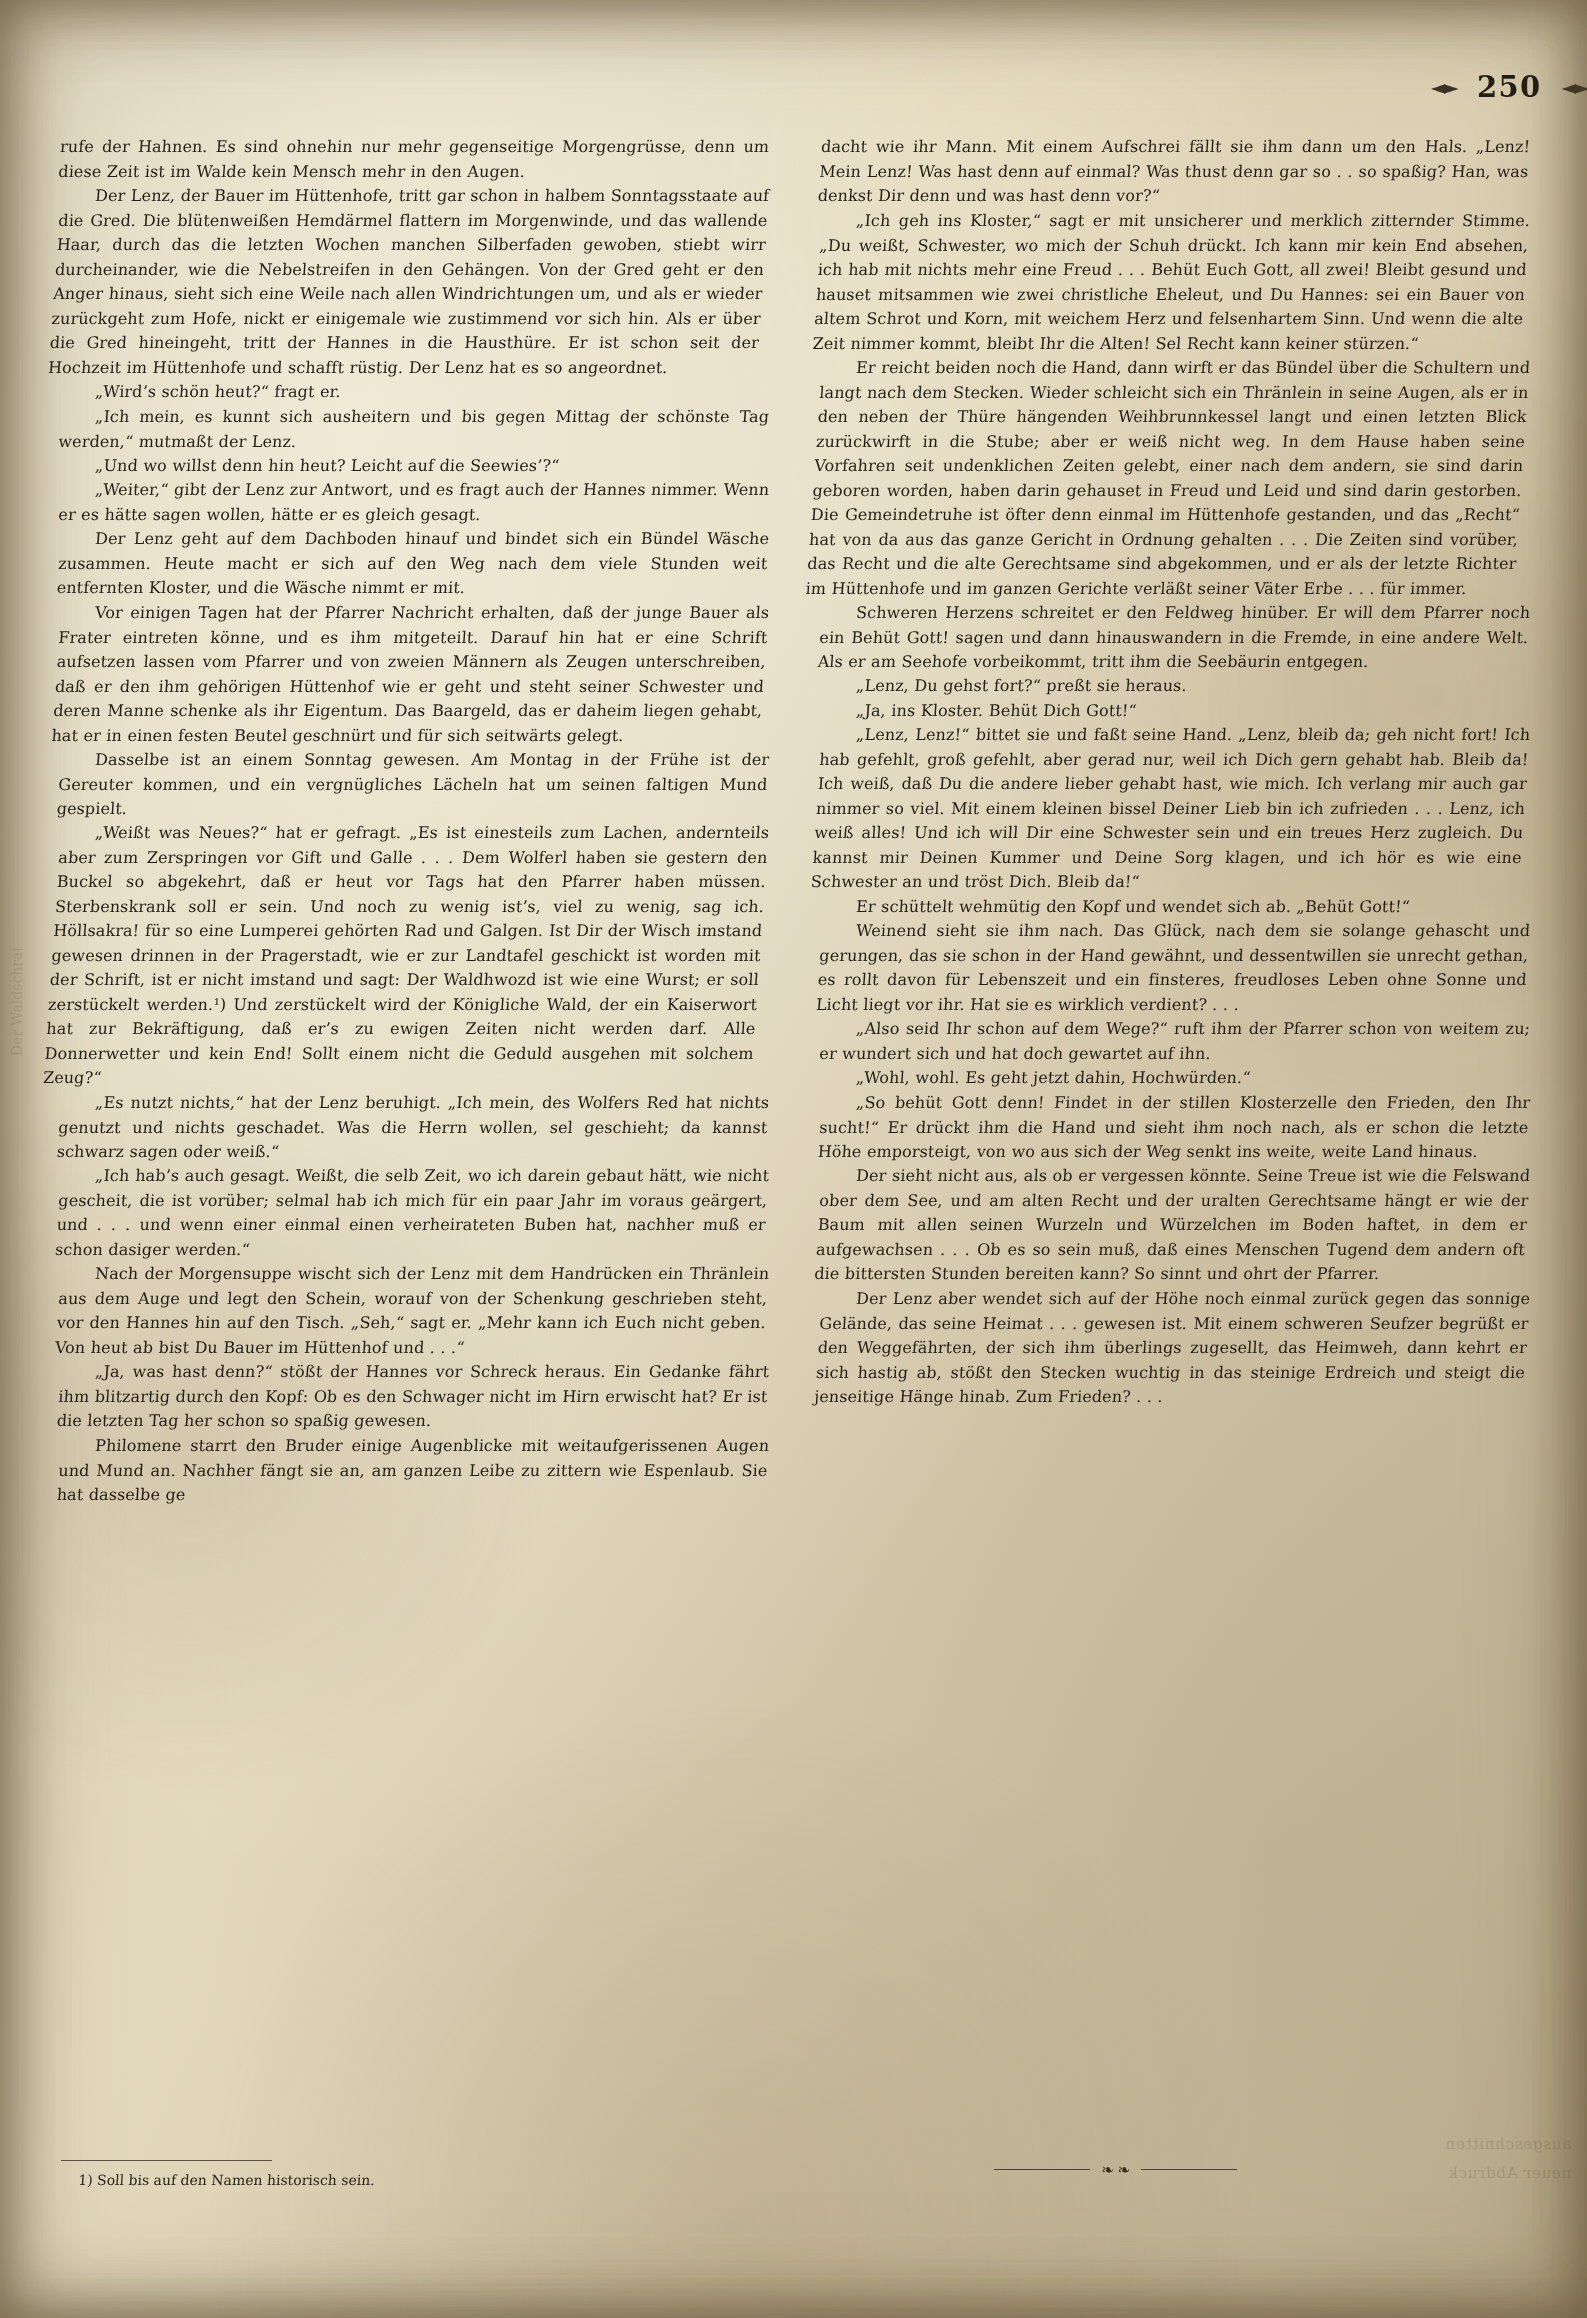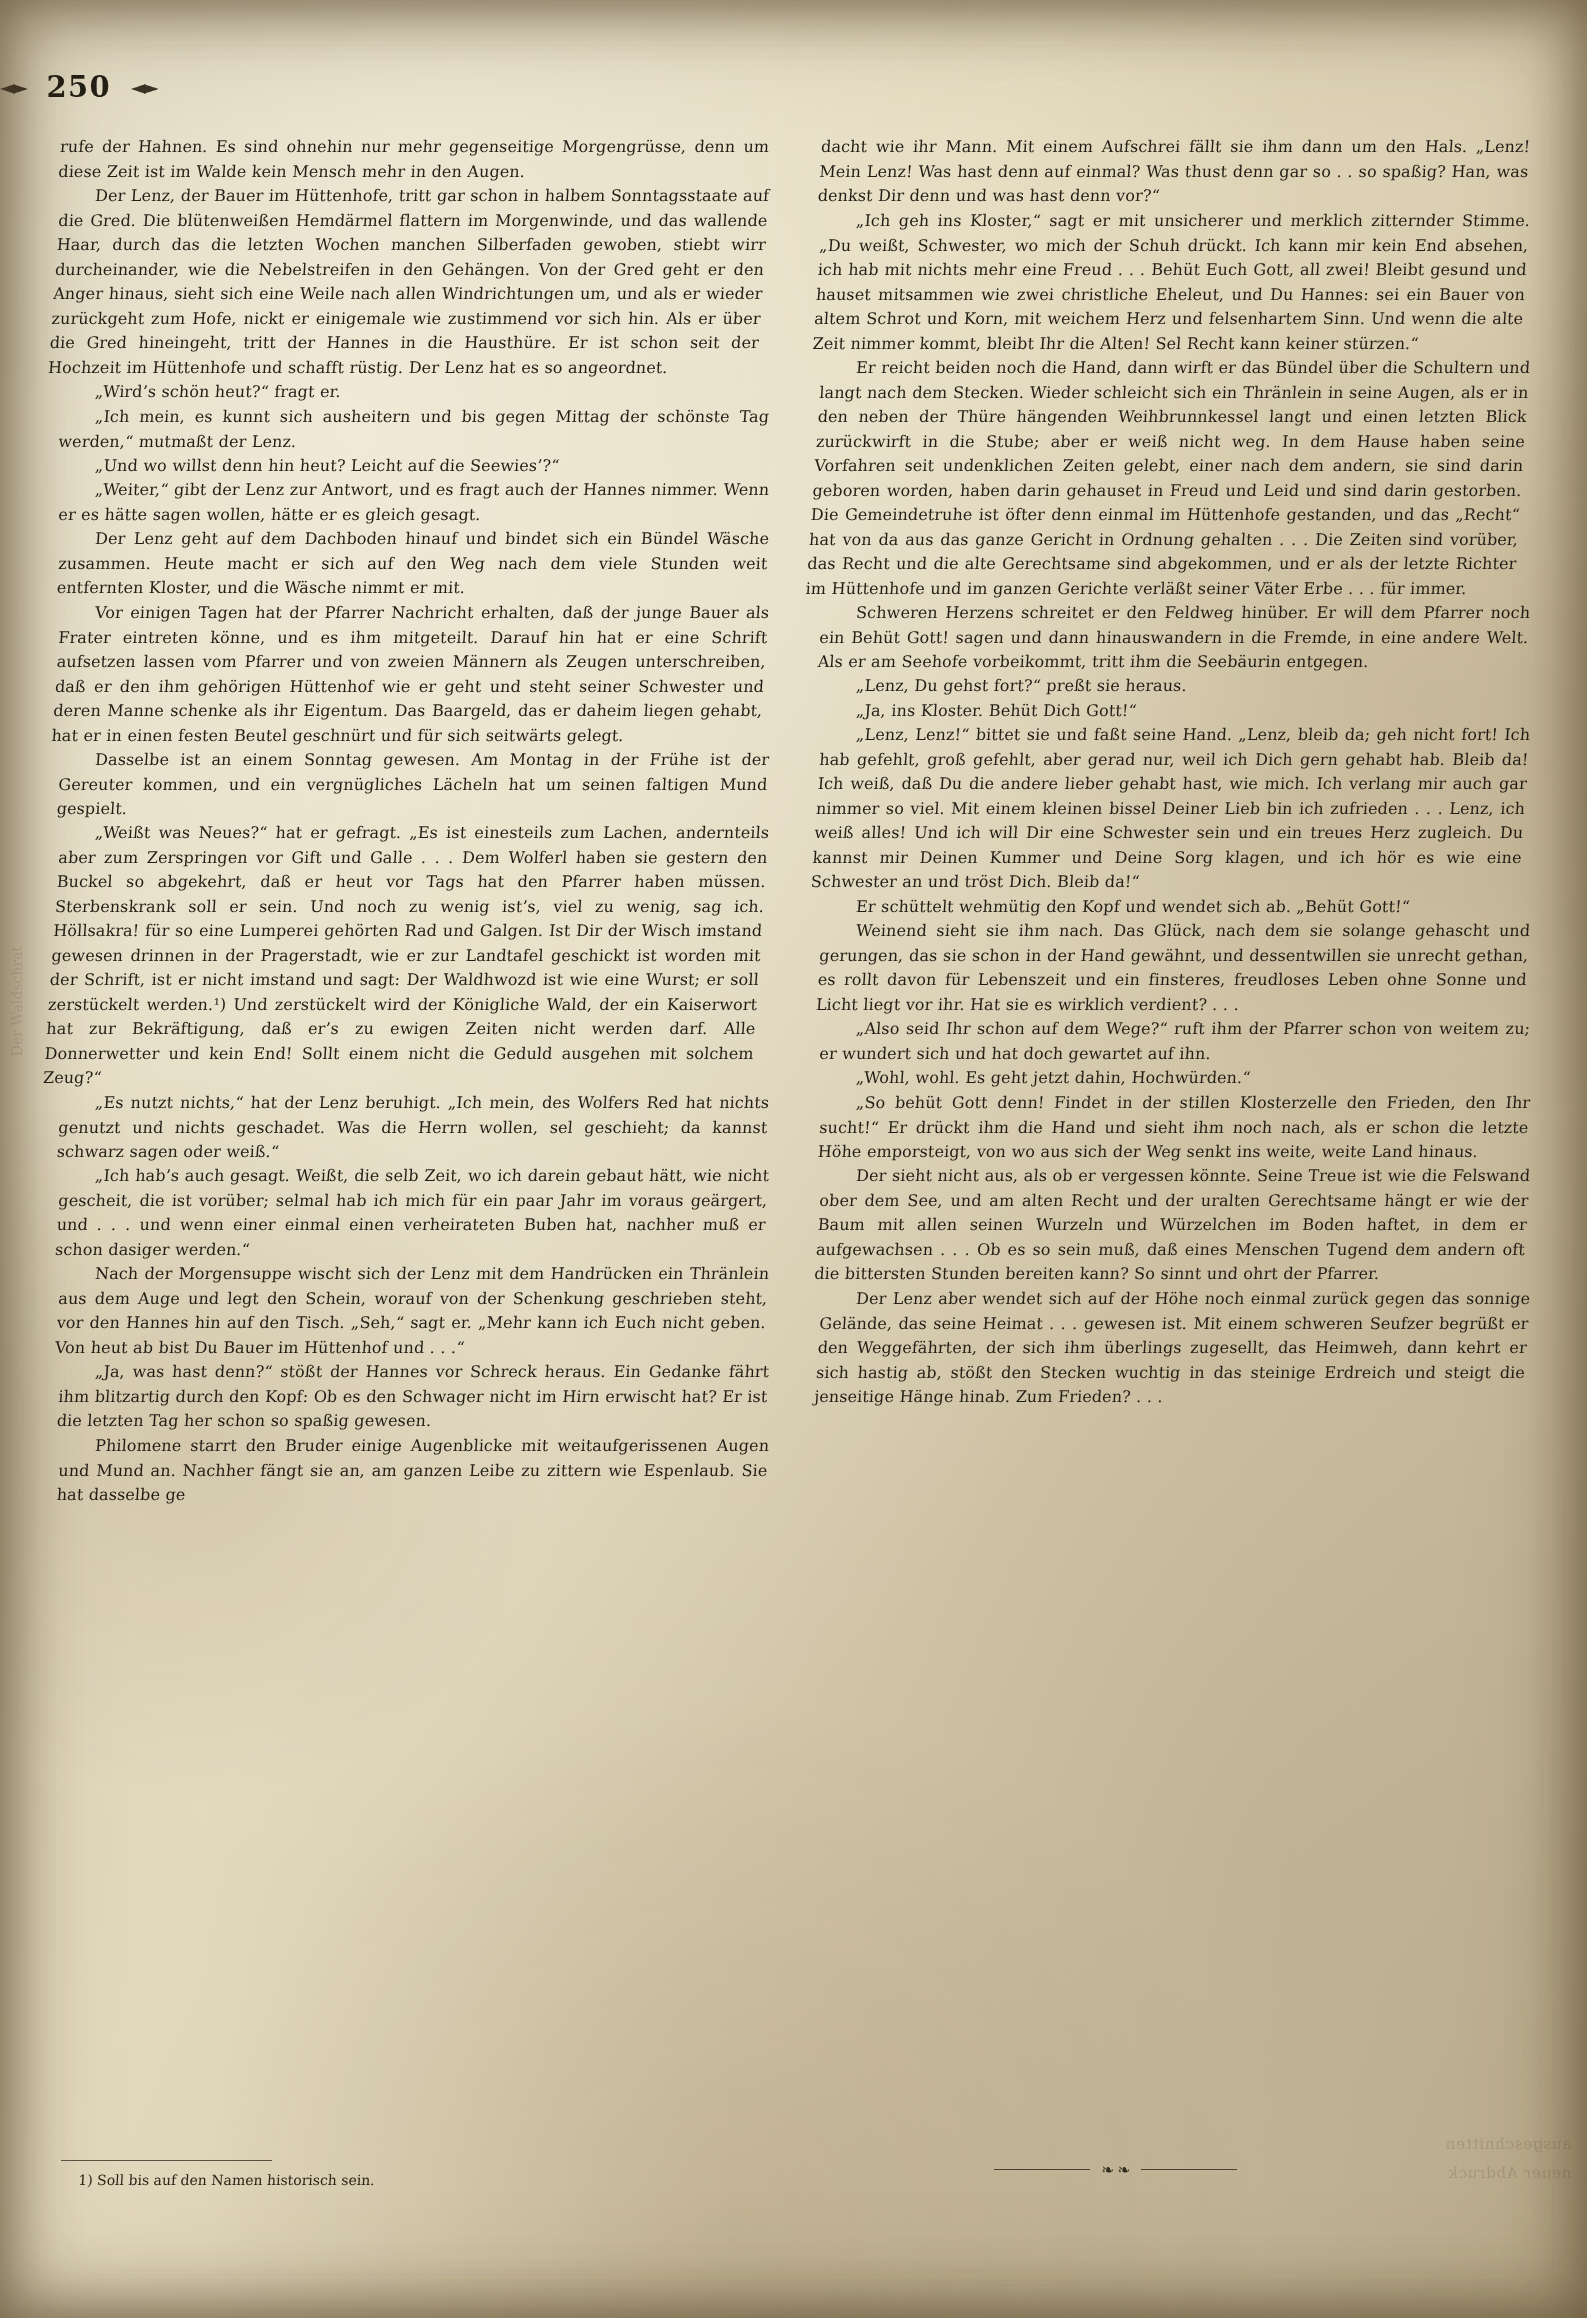--- a/index.html
+++ b/index.html
@@ -53,21 +53,21 @@
       inset 0 25.6px 58px rgba(90,74,46,0.18),
       inset 0 -25.6px 58px rgba(90,74,46,0.20);
   }
 
   
   #header {
     position: absolute;
     left: 0;
     top: 70px;
     width: 1588px;
-    text-align: left;
+    text-align: right;
     color: #2b2519;
   }
   .page-number {
     font-family: "DejaVu Serif", serif;
     font-weight: bold;
     font-size: 29px;
     letter-spacing: 1.3px;
     display: inline-block;
     vertical-align: middle;
     color: #241f15;

